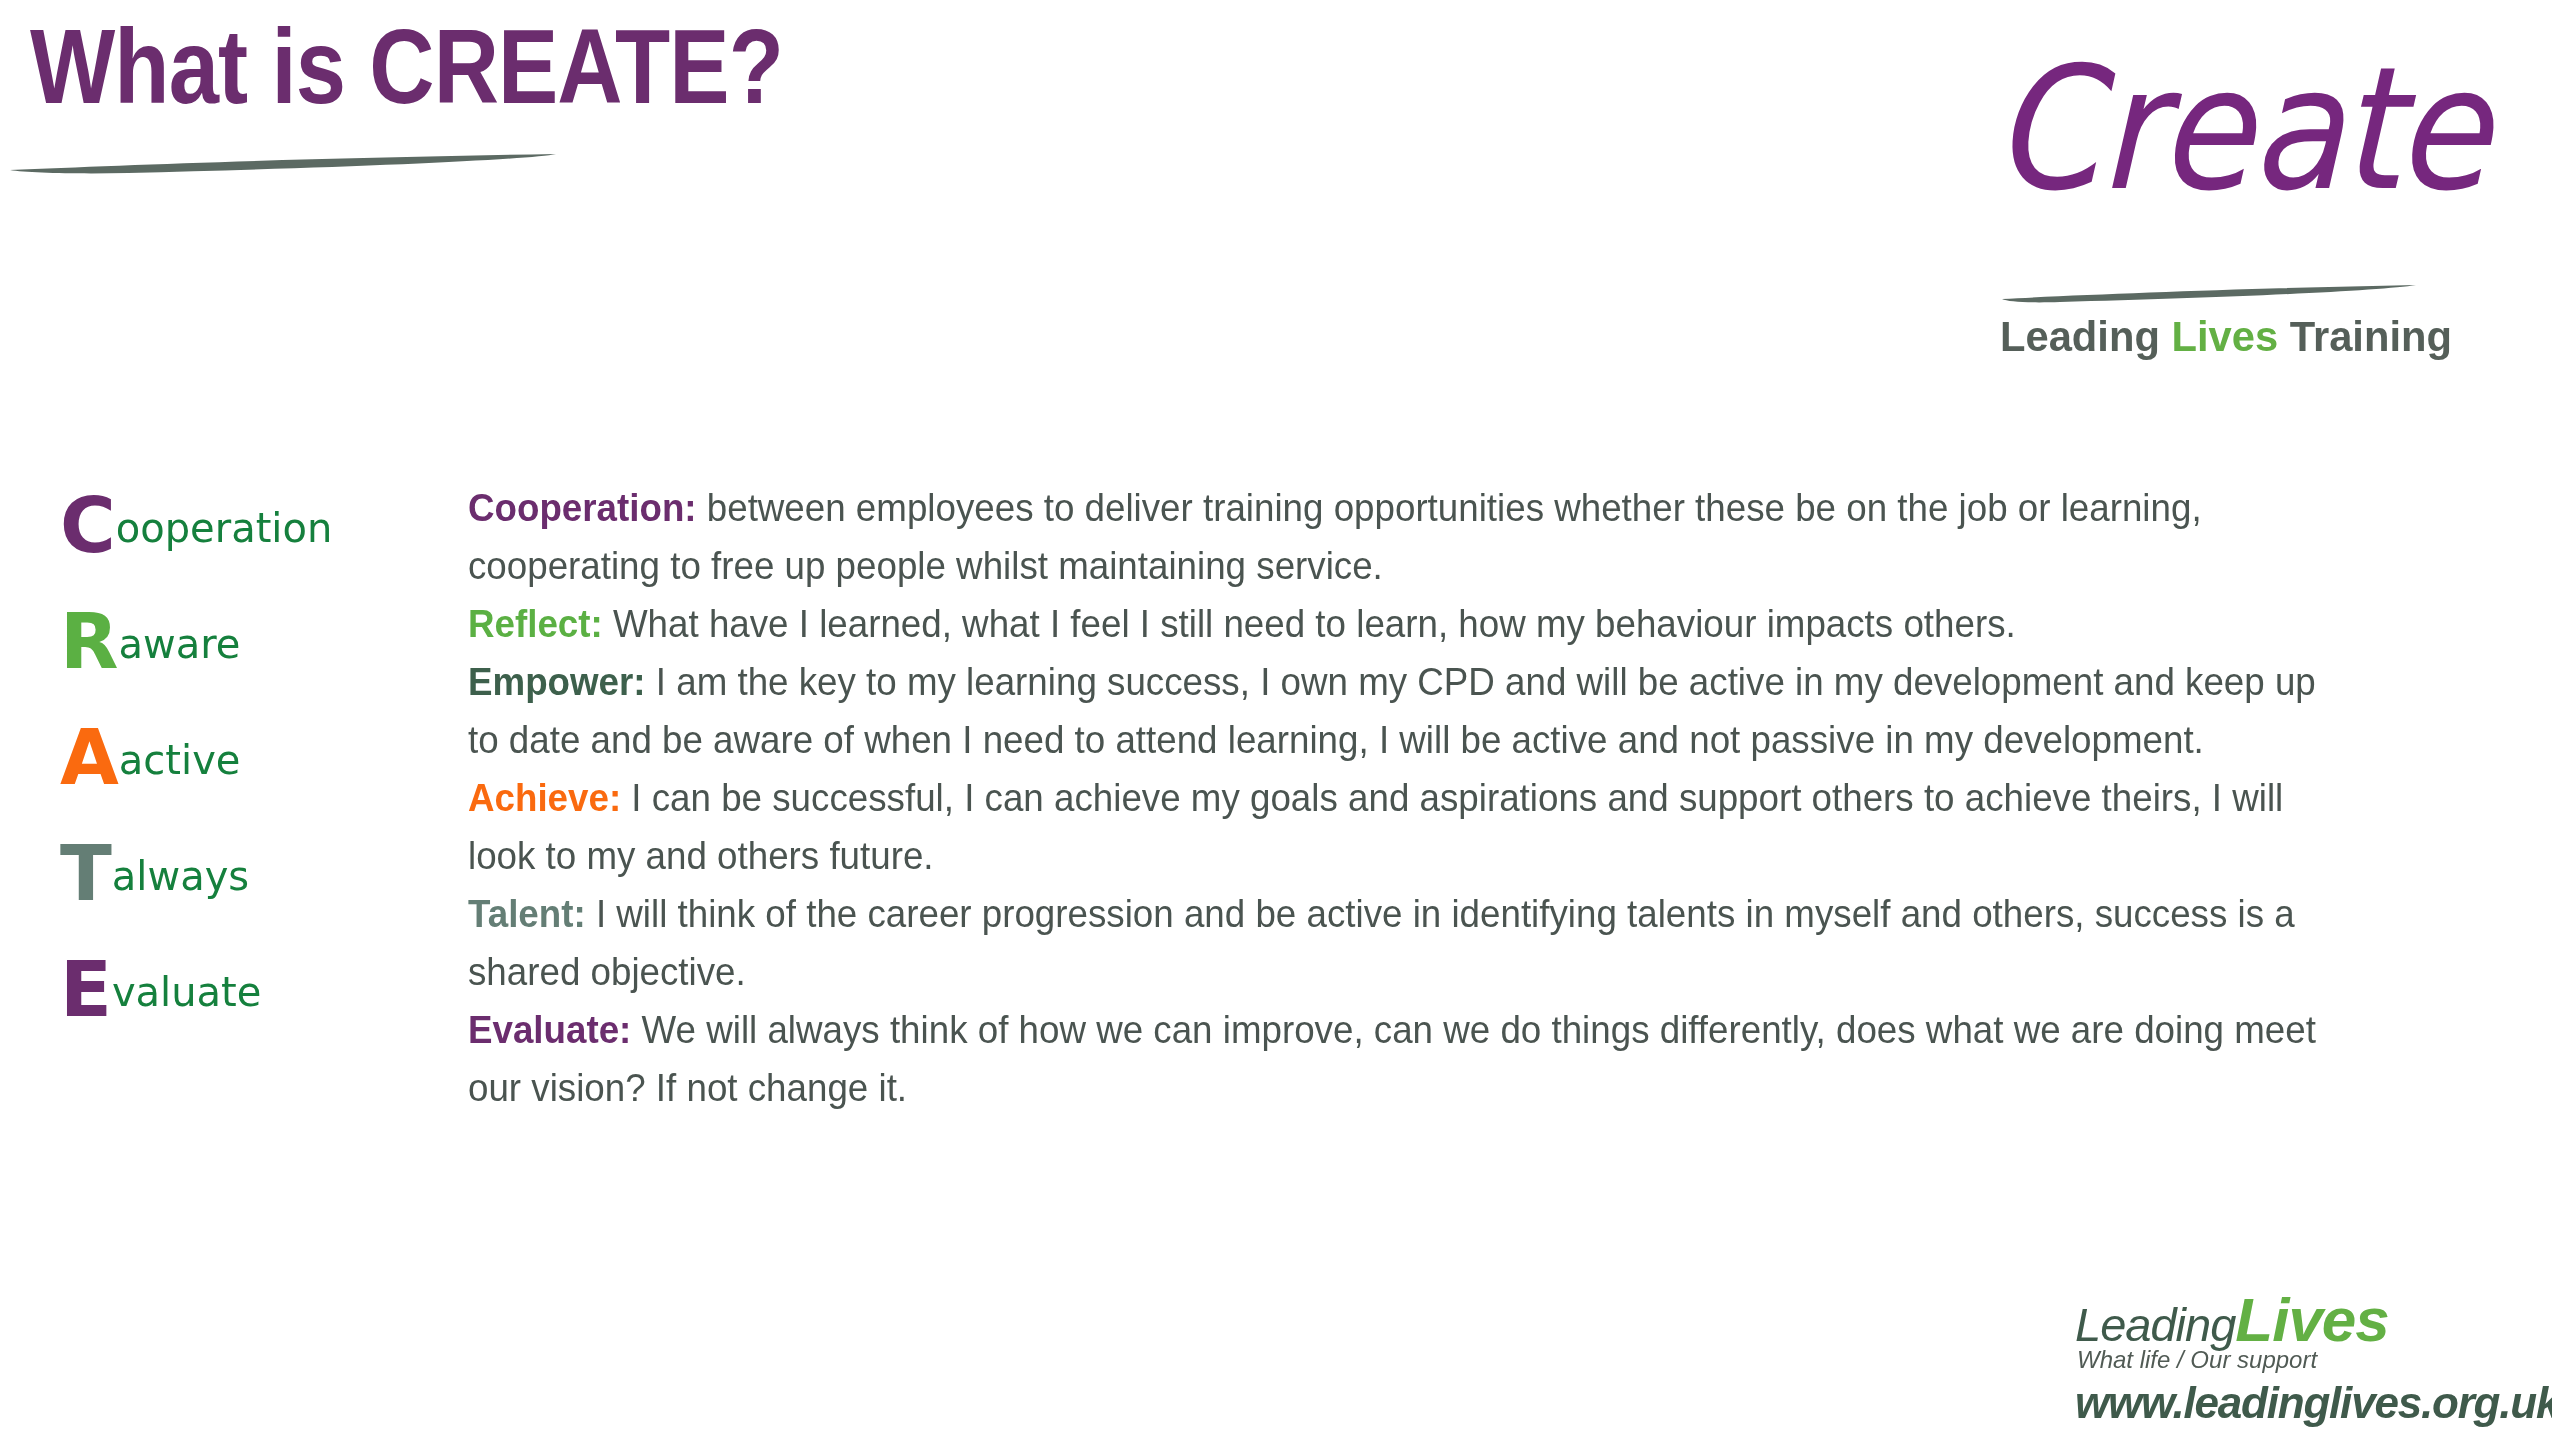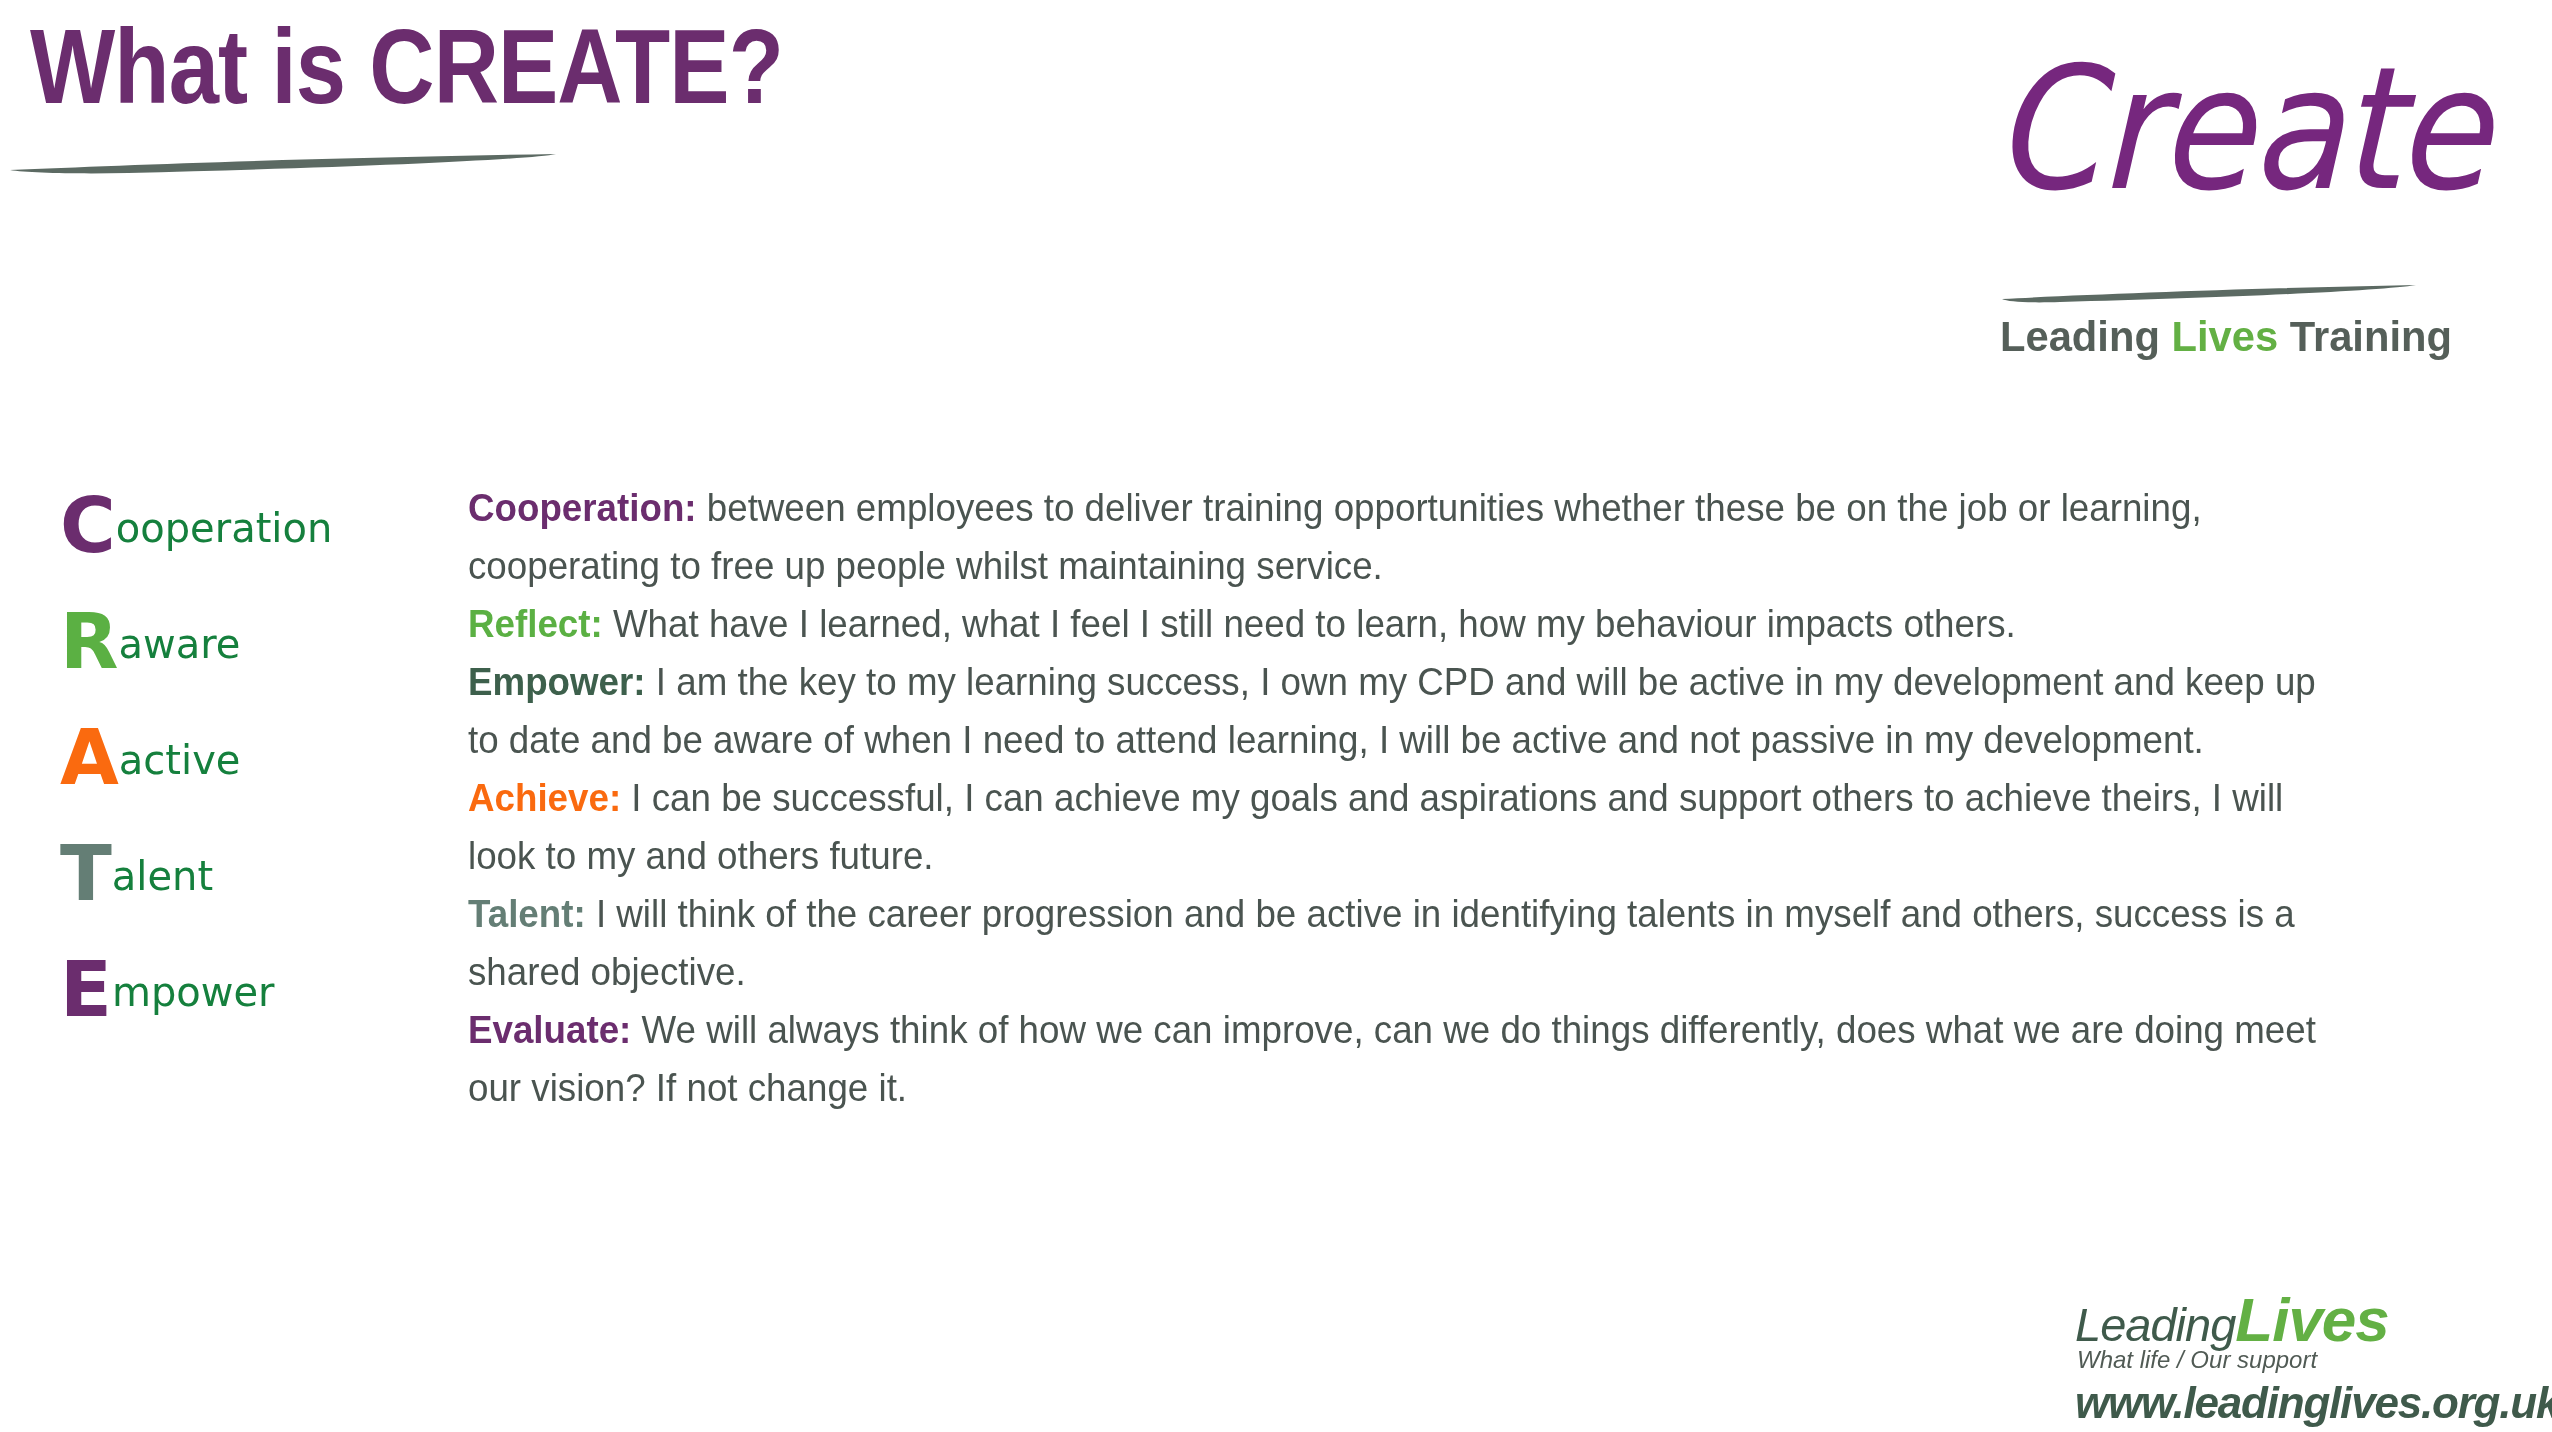--- a/index.html
+++ b/index.html
@@ -214,25 +214,25 @@
   <div class="acronym-row">
     <span class="acronym-initial" style="color:#5BB043">R</span><span class="acronym-rest">aware</span>
   </div>
 
 
   <div class="acronym-row">
     <span class="acronym-initial" style="color:#FA6A0F">A</span><span class="acronym-rest">active</span>
   </div>
 
   <div class="acronym-row">
-    <span class="acronym-initial" style="color:#647E75">T</span><span class="acronym-rest">alent</span>
-  </div>
-
-  <div class="acronym-row">
-    <span class="acronym-initial" style="color:#6B2D6E">E</span><span class="acronym-rest">mpower</span>
+    <span class="acronym-initial" style="color:#647E75">T</span><span class="acronym-rest">always</span>
+  </div>
+
+  <div class="acronym-row">
+    <span class="acronym-initial" style="color:#6B2D6E">E</span><span class="acronym-rest">valuate</span>
   </div>
 
 </div>
 
 <div id="body-copy">
 
   <p><span class="lead" style="color:#6B2D6E">Cooperation:</span><span> between employees to deliver training opportunities whether these be on the job or learning, cooperating to free up people whilst maintaining service.</span></p>
 
   <p><span class="lead" style="color:#5BB043">Reflect:</span><span> What have I learned, what I feel I still need to learn, how my behaviour impacts others.</span></p>
 

